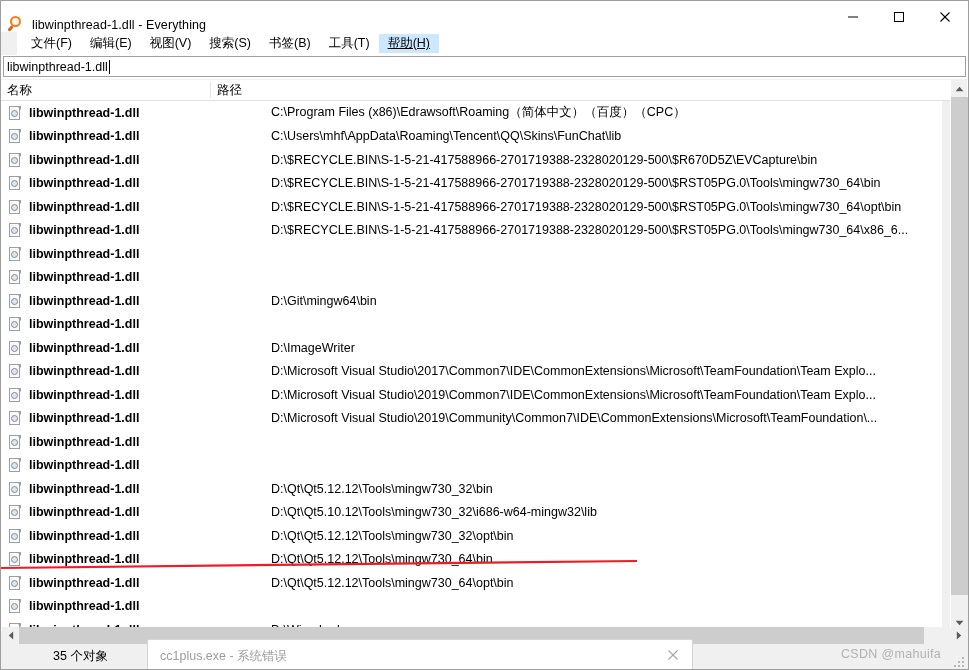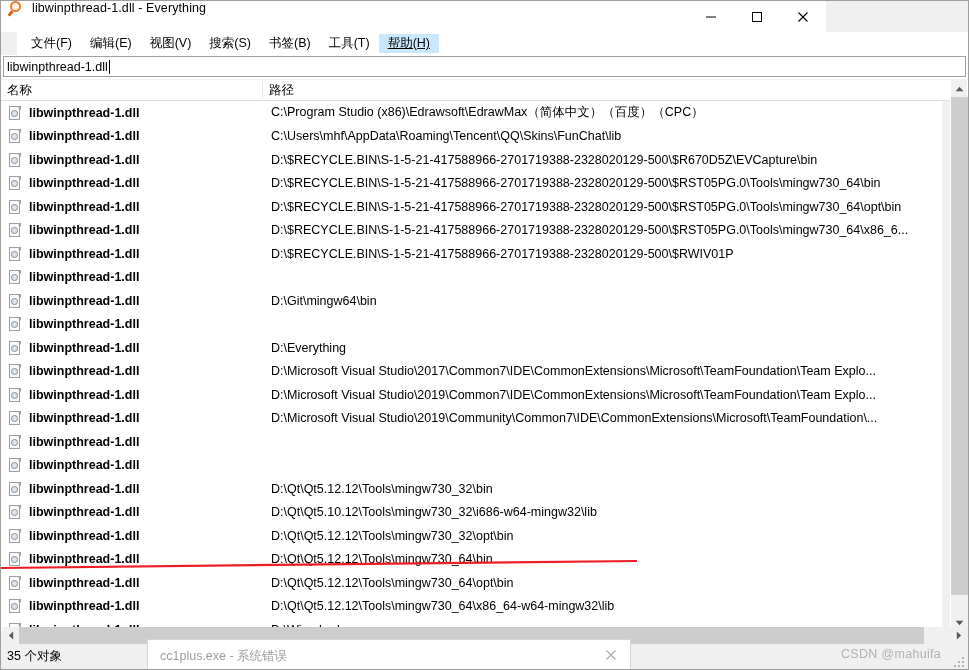--- a/index.html
+++ b/index.html
@@ -17,25 +17,25 @@
     height: 670px;
     background: #f0f0f0;
     border: 1px solid #9e9e9e;
     overflow: hidden;
   }
 
   
   .titlebar {
     position: absolute;
     top: 0; left: 0;
-    width: 825px;
+    width: 967px;
     height: 31px;
     background: #ffffff;
     display: flex;
-    align-items: flex-start;
+    align-items: flex-end;
   }
   .app-icon {
     width: 16px; height: 16px;
     margin-left: 8px; margin-right: 7px;
     position: relative;
     flex: 0 0 auto;
   }
   .app-icon .lens {
     position: absolute;
     left: 1px; top: 0px;
@@ -140,21 +140,21 @@
   }
   .colheader .ch {
     font-size: 12.5px;
     color: #000000;
     padding-left: 6px;
     padding-top: 2px;
     position: relative;
     height: 21px;
     white-space: nowrap;
   }
-  .ch-name  { width: 262px; }
+  .ch-name  { width: 210px; }
   .ch-path  { flex: 1; }
   .ch-sep {
     position: absolute;
     right: 0; top: 2px;
     width: 1px; height: 16px;
     background: #e5e5e5;
   }
 
   
   .results {
@@ -294,20 +294,21 @@
   .status-panel {
     width: 152px;
     height: 25px;
     border-right: 1px solid #d4d4d4;
     display: flex;
     align-items: center;
     padding-left: 5px;
     font-size: 12.5px;
     color: #000;
     white-space: nowrap;
+    margin-left: 46px;
   }
   .watermark {
     position: absolute;
     right: 26px;
     top: 3px;
     font-size: 12.5px;
     color: #b2b2b2;
     white-space: nowrap;
     letter-spacing: 0.3px;
     margin-left: 34px;
@@ -321,21 +322,21 @@
     position: absolute;
     width: 2px; height: 2px;
     background: #b6b6b6;
   }
 
   
   .dialog {
     position: absolute;
     left: 146px;
     bottom: 0;
-    width: 484px;
+    width: 546px;
     height: 30px;
     background: #ffffff;
     border: 1px solid #d5d5d5;
     border-bottom: none;
     z-index: 40;
   }
   .dialog-title {
     position: absolute;
     left: 12px;
     top: 8px;
@@ -412,21 +413,21 @@
   <div class="results" id="results">
       <div class="row">
         <div class="cell-name">
           <div class="file-icon">
             <div class="sheet"></div>
             <div class="fold"></div>
             <div class="gear"></div>
           </div>
           <span class="name-text">libwinpthread-1.dll</span>
         </div>
-        <div class="cell-path">C:\Program Studio (x86)\Edrawsoft\EdrawMax（简体中文）（百度）（CPC）</div>
+        <div class="cell-path">C:\Program Files (x86)\Edrawsoft\Roaming（简体中文）（百度）（CPC）</div>
       </div>
       <div class="row">
         <div class="cell-name">
           <div class="file-icon">
             <div class="sheet"></div>
             <div class="fold"></div>
             <div class="gear"></div>
           </div>
           <span class="name-text">libwinpthread-1.dll</span>
         </div>
@@ -478,21 +479,20 @@
       </div>
       <div class="row">
         <div class="cell-name">
           <div class="file-icon">
             <div class="sheet"></div>
             <div class="fold"></div>
             <div class="gear"></div>
           </div>
           <span class="name-text">libwinpthread-1.dll</span>
         </div>
-        <div class="cell-path">D:\$RECYCLE.BIN\S-1-5-21-417588966-2701719388-2328020129-500\$RWIV01P</div>
       </div>
       <div class="row">
         <div class="cell-name">
           <div class="file-icon">
             <div class="sheet"></div>
             <div class="fold"></div>
             <div class="gear"></div>
           </div>
           <span class="name-text">libwinpthread-1.dll</span>
         </div>
@@ -520,21 +520,21 @@
       </div>
       <div class="row">
         <div class="cell-name">
           <div class="file-icon">
             <div class="sheet"></div>
             <div class="fold"></div>
             <div class="gear"></div>
           </div>
           <span class="name-text">libwinpthread-1.dll</span>
         </div>
-        <div class="cell-path">D:\Everything</div>
+        <div class="cell-path">D:\ImageWriter</div>
       </div>
       <div class="row">
         <div class="cell-name">
           <div class="file-icon">
             <div class="sheet"></div>
             <div class="fold"></div>
             <div class="gear"></div>
           </div>
           <span class="name-text">libwinpthread-1.dll</span>
         </div>
@@ -639,21 +639,20 @@
       </div>
       <div class="row">
         <div class="cell-name">
           <div class="file-icon">
             <div class="sheet"></div>
             <div class="fold"></div>
             <div class="gear"></div>
           </div>
           <span class="name-text">libwinpthread-1.dll</span>
         </div>
-        <div class="cell-path">D:\Qt\Qt5.12.12\Tools\mingw730_64\x86_64-w64-mingw32\lib</div>
       </div>
       <div class="row">
         <div class="cell-name">
           <div class="file-icon">
             <div class="sheet"></div>
             <div class="fold"></div>
             <div class="gear"></div>
           </div>
           <span class="name-text">libwinpthread-1.dll</span>
         </div>

